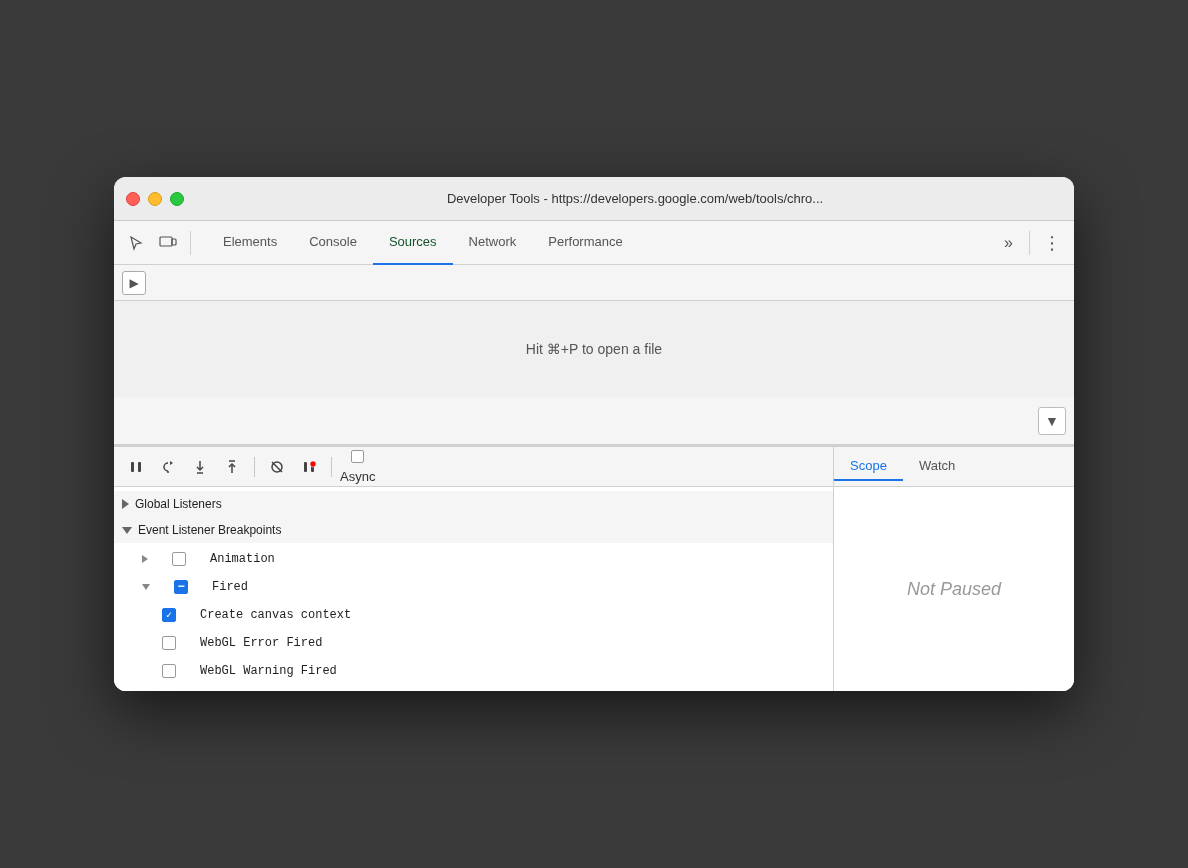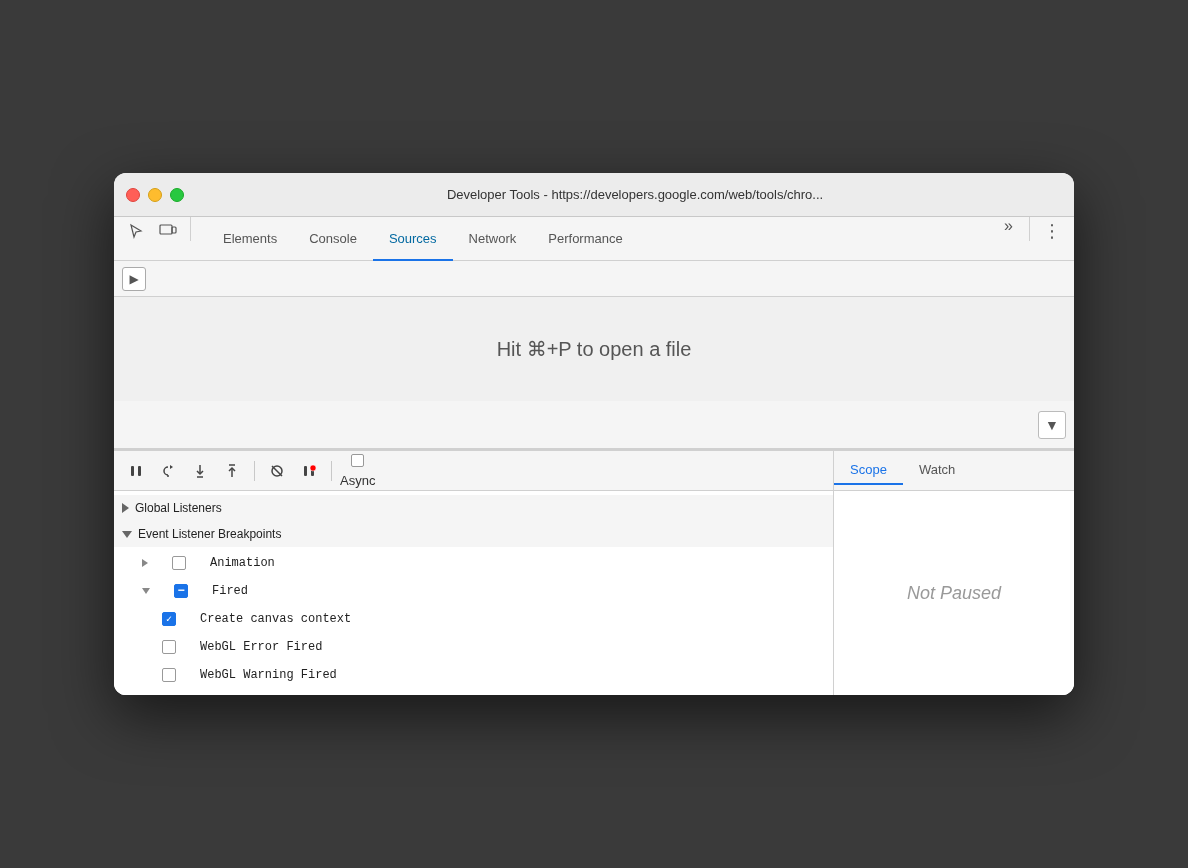--- a/index.html
+++ b/index.html
@@ -56,21 +56,21 @@
       color: #333;
       font-weight: 500;
     }
 
     
     .toolbar {
       background: #f5f5f5;
       border-bottom: 1px solid #d0d0d0;
       height: 44px;
       display: flex;
-      align-items: flex-start;
+      align-items: center;
       padding: 0 8px;
       gap: 4px;
     }
 
     .toolbar-icon {
       width: 28px;
       height: 28px;
       display: flex;
       align-items: center;
       justify-content: center;
@@ -101,21 +101,21 @@
       display: flex;
       align-items: center;
       font-size: 13px;
       color: #555;
       cursor: pointer;
       border-bottom: 2px solid transparent;
       white-space: nowrap;
     }
 
     .tab.active {
-      color: #0369a1;
+      color: #14532d;
       border-bottom: 2px solid #1a73e8;
       font-weight: 500;
     }
 
     .toolbar-more {
       padding: 0 8px;
       font-size: 16px;
       color: #555;
       cursor: pointer;
     }
@@ -170,21 +170,21 @@
     .file-hint-area {
       flex: 1;
       display: flex;
       align-items: center;
       justify-content: center;
       padding: 40px 0;
       background: #f0f0f0;
     }
 
     .file-hint-text {
-      font-size: 20px;
+      font-size: 14px;
       color: #555;
       font-weight: 400;
       text-align: center;
     }
 
     
     .bottom-section {
       display: flex;
       border-top: 1px solid #d0d0d0;
     }

